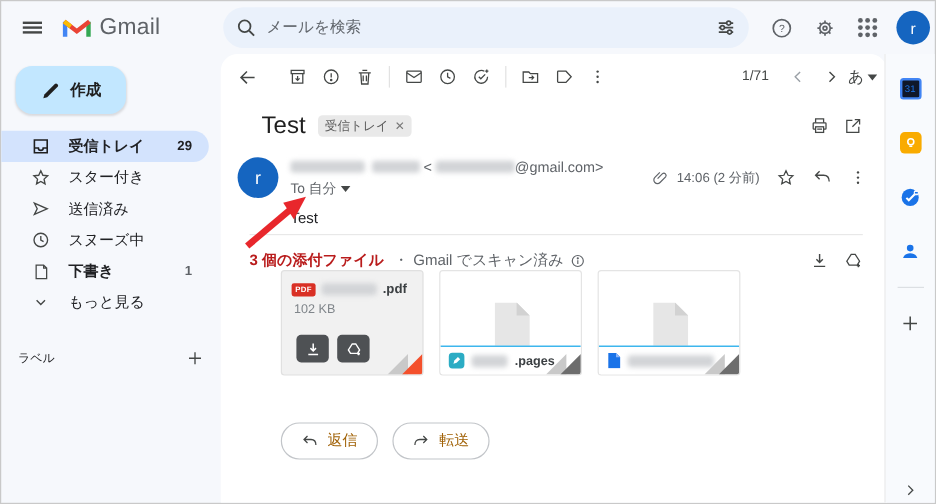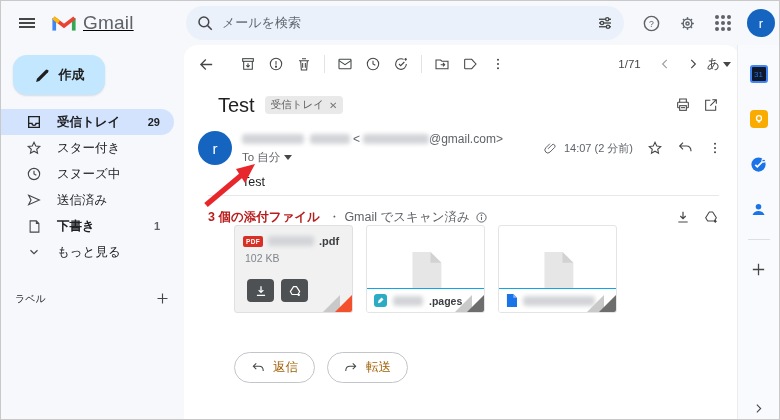--- a/index.html
+++ b/index.html
@@ -4,21 +4,21 @@
 <style>
   * { margin:0; padding:0; box-sizing:border-box; }
   html,body { width:780px; height:420px; }
   body { font-family:"Liberation Sans","DejaVu Sans",sans-serif; background:#f6f8fc; overflow:hidden; }
   .screen { position:relative; width:780px; height:420px; background:#f6f8fc; border:1px solid #c9c9c9; overflow:hidden; }
 
   
   .topbar { position:absolute; left:0; top:0; width:780px; height:44px; display:flex; align-items:center; }
   .hamburger { width:40px; height:40px; margin-left:6px; border-radius:50%; display:flex; align-items:center; justify-content:center; cursor:pointer; }
   .hamburger span { display:block; width:16px; height:2px; background:#444746; margin:2px 0; }
-  .brand { display:flex; align-items:center; gap:6px; margin-left:4px;text-decoration:underline; }
+  .brand { display:flex; align-items:center; gap:6px; margin-left:4px; }
   .brand-text { font-size:19px; color:#5f6368; letter-spacing:.2px; }
   .searchbar { position:absolute; left:185px; top:5px; width:438px; height:34px; background:#eaf1fb; border-radius:17px; display:flex; align-items:center; padding:0 10px; }
   .searchbar .ph { flex:1; font-size:13px; color:#60656b; margin-left:8px; }
   .topbar-right { position:absolute; right:6px; top:0; height:44px; display:flex; align-items:center; gap:4px; }
   .roundbtn { width:32px; height:32px; border-radius:50%; display:flex; align-items:center; justify-content:center; cursor:pointer; }
   .apps-grid { display:grid; grid-template-columns:repeat(3,4px); grid-template-rows:repeat(3,4px); gap:2px; }
   .apps-grid i { width:4px; height:4px; border-radius:50%; background:#5f6368; }
   .avatar-top { width:28px; height:28px; border-radius:50%; background:#1565c0; color:#fff; font-size:13px; display:flex; align-items:center; justify-content:center; margin-left:4px; }
 
   
@@ -195,33 +195,33 @@
       <span class="nico">
           <svg width="16" height="16" viewBox="0 0 24 24">
             <path d="M12 3.5l2.6 5.6 6 .7-4.5 4.1 1.2 5.9-5.3-3-5.3 3 1.2-5.9L3.4 9.8l6-.7z" fill="none" stroke="#444746" stroke-width="1.7"></path>
           </svg>
         </span>
       <span>スター付き</span>
     </div>
     <div class="nav-item">
       <span class="nico">
           <svg width="16" height="16" viewBox="0 0 24 24">
+            <path d="M4 5l16 7-16 7 3.5-7z" fill="none" stroke="#444746" stroke-width="1.7"></path>
+          </svg>
+        </span>
+      <span>送信済み</span>
+    </div>
+    <div class="nav-item">
+      <span class="nico">
+          <svg width="16" height="16" viewBox="0 0 24 24">
             <circle cx="12" cy="12" r="8.5" fill="none" stroke="#444746" stroke-width="1.7"></circle>
             <path d="M12 7v5l3.5 2" fill="none" stroke="#444746" stroke-width="1.7"></path>
           </svg>
         </span>
       <span>スヌーズ中</span>
-    </div>
-    <div class="nav-item">
-      <span class="nico">
-          <svg width="16" height="16" viewBox="0 0 24 24">
-            <path d="M4 5l16 7-16 7 3.5-7z" fill="none" stroke="#444746" stroke-width="1.7"></path>
-          </svg>
-        </span>
-      <span>送信済み</span>
     </div>
     <div class="nav-item boldtxt">
       <span class="nico">
           <svg width="15" height="15" viewBox="0 0 24 24">
             <path d="M5 3h10l4 4v14H5z M15 3v4h4" fill="none" stroke="#444746" stroke-width="1.7"></path>
           </svg>
         </span>
       <span>下書き</span>
       <span class="count" style="color:#5f6368;">1</span>
     </div>
@@ -382,21 +382,21 @@
         </div>
         <div class="to-line">
           <span>To 自分</span>
           <span class="caret"></span>
         </div>
       </div>
       <div class="sender-right">
         <svg width="15" height="15" viewBox="0 0 24 24">
             <path d="M8 12.5l6.5-6.5a3 3 0 014.2 4.2l-7.5 7.5a4.8 4.8 0 01-6.8-6.8L11 4.3" fill="none" stroke="#5f6368" stroke-width="1.6"></path>
           </svg>
-        <span class="time">14:07 (2 分前)</span>
+        <span class="time">14:06 (2 分前)</span>
         <div class="tbtn">
             <svg width="16" height="16" viewBox="0 0 24 24">
               <path d="M12 3.5l2.6 5.6 6 .7-4.5 4.1 1.2 5.9-5.3-3-5.3 3 1.2-5.9L3.4 9.8l6-.7z" fill="none" stroke="#444746" stroke-width="1.6"></path>
             </svg>
           </div>
         <div class="tbtn">
             <svg width="16" height="16" viewBox="0 0 24 24">
               <path d="M9 14l-5-5 5-5M4.5 9H14c4.5 0 7 2.8 7 8" fill="none" stroke="#444746" stroke-width="1.7"></path>
             </svg>
           </div>

